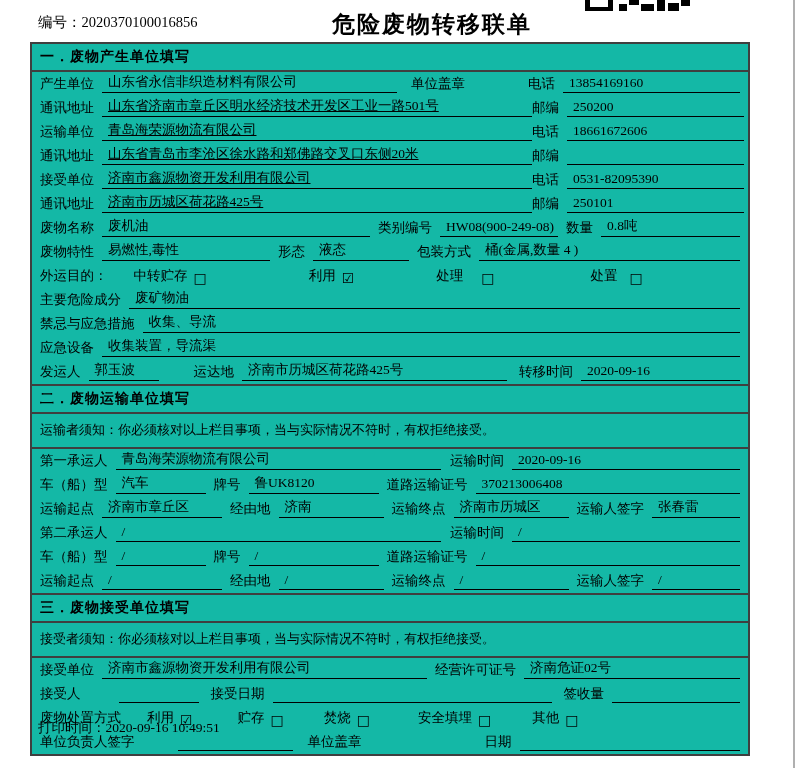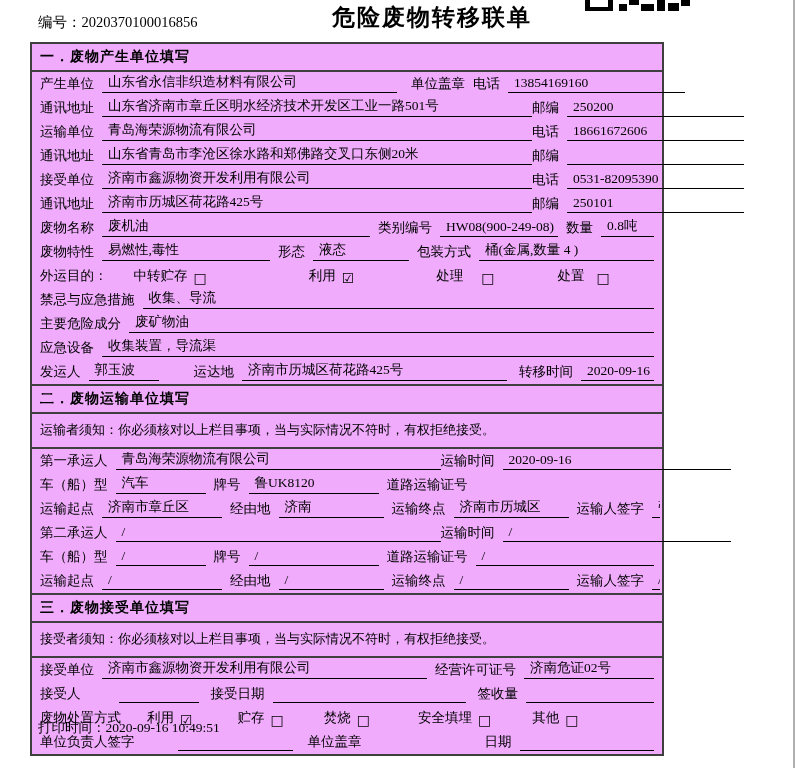--- a/index.html
+++ b/index.html
@@ -3,25 +3,25 @@
 <meta charset="utf-8">
 <style>
   html,body{margin:0;padding:0;}
   body{
     width:796px;height:768px;position:relative;background:#ffffff;color:#000;
     font-family:"Liberation Serif","DejaVu Serif",serif;font-size:13.5px;
     overflow:hidden;
   }
   .win-edge{position:absolute;right:1px;top:0;width:2px;height:768px;background:#b0b0b0;}
   .serial{position:absolute;left:38px;top:13px;font-size:14.5px;white-space:nowrap;}
-  .title{position:absolute;left:332px;top:2px;font-family:"Liberation Sans","DejaVu Sans",sans-serif;
+  .title{position:absolute;left:332px;top:9px;font-family:"Liberation Sans","DejaVu Sans",sans-serif;
          font-size:23px;font-weight:700;letter-spacing:2px;white-space:nowrap;}
   .qr{position:absolute;left:585px;top:0;width:108px;height:11px;}
-  .doc{position:absolute;left:30px;top:42px;width:634px;box-sizing:border-box;
-       border:2px solid #3f3f3f;background:#f0abfc;}
+  .doc{position:absolute;left:30px;top:42px;width:720px;box-sizing:border-box;
+       border:2px solid #3f3f3f;background:#14b8a6;}
   .sec-header{font-family:"Liberation Sans","DejaVu Sans",sans-serif;font-weight:700;
        font-size:14px;padding:4px 8px 4px;border-bottom:2px solid #3f3f3f;letter-spacing:1px;}
   .sec-header.mid{border-top:2px solid #3f3f3f;}
   .notice{font-family:"Liberation Sans","DejaVu Sans",sans-serif;font-size:13px;
        padding:7px 8px 8px;border-bottom:2px solid #3f3f3f;}
   .r{display:flex;align-items:flex-end;height:24px;box-sizing:border-box;
      padding:0 8px 3px 8px;white-space:nowrap;}
   .l{white-space:nowrap;margin-right:8px;flex:0 0 auto;}
   .u{border-bottom:1px solid #000;white-space:nowrap;padding:0 2px 1px 6px;
      box-sizing:border-box;overflow:hidden;flex:0 0 auto;min-height:15px;}
@@ -29,25 +29,25 @@
   .gap{flex:0 0 auto;}
   .rc{display:flex;align-items:flex-end;width:212px;margin-left:auto;flex:0 0 auto;}
   .rc2{display:flex;align-items:flex-end;width:290px;margin-left:auto;flex:0 0 auto;}
   .rc .u,.rc2 .u{flex:1 1 auto;}
   .opt{display:inline-flex;align-items:flex-end;gap:6px;flex:0 0 auto;}
   .cb{font-family:"DejaVu Sans",sans-serif;font-size:14px;line-height:14px;}
   .print-time{position:absolute;left:38px;top:719px;font-size:13.5px;white-space:nowrap;}
   
   .w70{width:70px;}.w80{width:80px;}.w90{width:90px;}.w96{width:96px;}.w105{width:105px;}.w115{width:115px;}.w118{width:118px;}.w120{width:120px;}.w128{width:128px;}
   .w130{width:130px;}.w168{width:168px;}.w265{width:265px;}.w268{width:268px;}
-  .w295{width:295px;}.w325{width:325px;}.w430{width:430px;}
+  .w295{width:295px;}.w325{width:325px;}.w430{width:430px;text-decoration:underline;}
   .ml8{margin-left:8px;text-align:right;}.ml12{margin-left:12px;}.ml14{margin-left:14px;}.ml15{margin-left:15px;}
   .ml18{margin-left:18px;}.ml30{margin-left:30px;}.ml35{margin-left:35px;}.ml40{margin-left:40px;}
   .ml45{margin-left:45px;}.ml48{margin-left:48px;}.ml55{margin-left:41px;}.ml82{margin-left:82px;gap:18px;}
-  .ml102{margin-left:102px;}.ml122{margin-left:63px;gap:12px;}
+  .ml102{margin-left:102px;}.ml122{margin-left:96px;gap:12px;}
   .sp35{width:35px;}.sp115{width:115px;}
 </style>
 </head>
 <body>
 
 <div class="serial"><span>编号：</span><span>2020370100016856</span></div>
 
 <div class="title">危险废物转移联单</div>
 
 <svg class="qr" viewBox="0 0 108 11" xmlns="http://www.w3.org/2000/svg">
@@ -153,27 +153,27 @@
         <span>处理</span>
         <span class="cb">□</span>
       </span>
     <span class="opt ml122">
         <span>处置</span>
         <span class="cb">□</span>
       </span>
   </div>
 
   <div class="r">
+    <span class="l">主要危险成分</span>
+    <span class="u f1">废矿物油</span>
+  </div>
+
+  <div class="r">
     <span class="l">禁忌与应急措施</span>
     <span class="u f1">收集、导流</span>
-  </div>
-
-  <div class="r">
-    <span class="l">主要危险成分</span>
-    <span class="u f1">废矿物油</span>
   </div>
 
   <div class="r">
     <span class="l">应急设备</span>
     <span class="u f1">收集装置，导流渠</span>
   </div>
 
   <div class="r">
     <span class="l">发运人</span>
     <span class="u w70">郭玉波</span>
@@ -195,20 +195,21 @@
         <span class="u">2020-09-16</span>
       </span>
   </div>
 
   <div class="r">
     <span class="l">车（船）型</span>
     <span class="u w90">汽车</span>
     <span class="l ml8">牌号</span>
     <span class="u w130">鲁UK8120</span>
     <span class="l ml8">道路运输证号</span>
+    <span class="u f1">370213006408</span>
   </div>
 
   <div class="r">
     <span class="l">运输起点</span>
     <span class="u w120">济南市章丘区</span>
     <span class="l ml8">经由地</span>
     <span class="u w105">济南</span>
     <span class="l ml8">运输终点</span>
     <span class="u w115">济南市历城区</span>
     <span class="l ml8">运输人签字</span>

